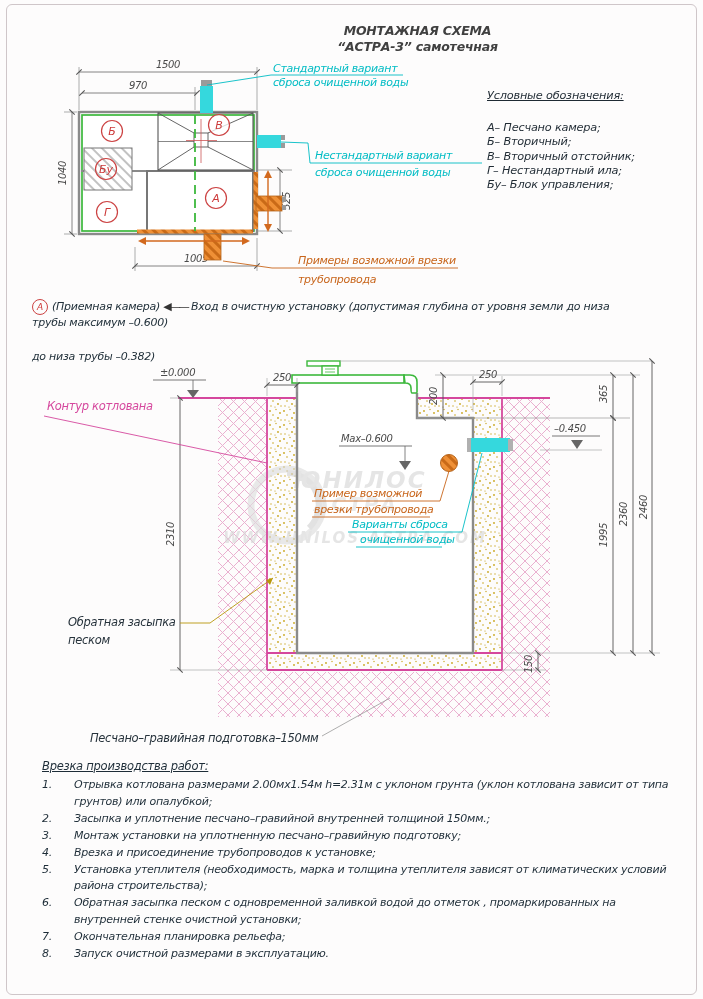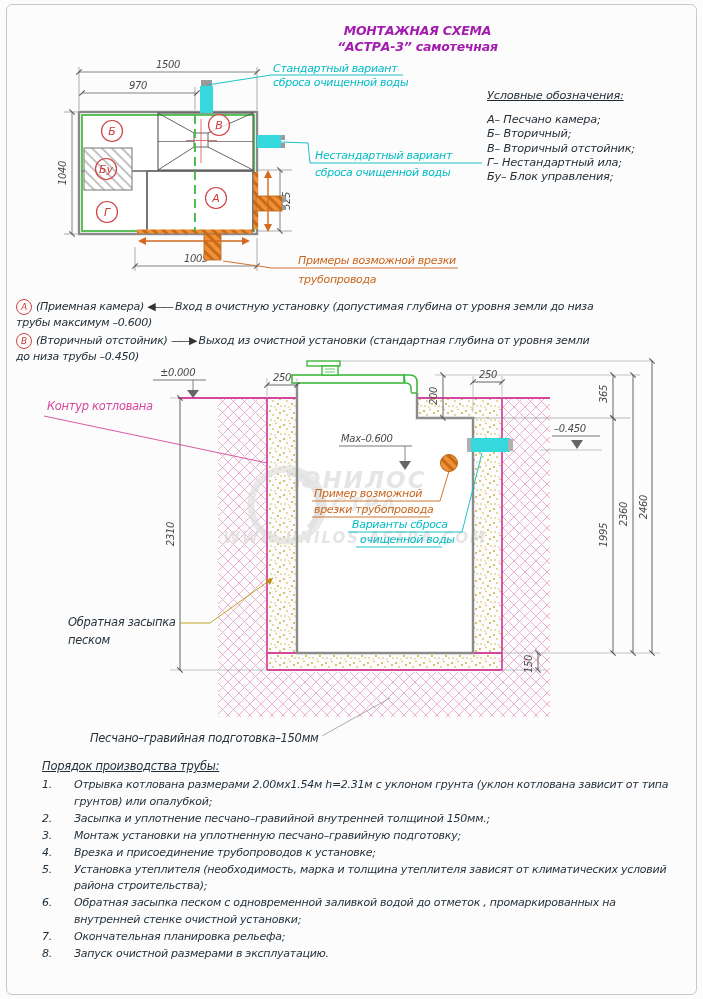--- a/index.html
+++ b/index.html
@@ -1,25 +1,25 @@
 <!DOCTYPE html>
 <html><head>
 <meta charset="utf-8">
 <style>
   html,body{margin:0;padding:0;}
   body{width:703px;height:999px;background:#fdfcfc;position:relative;overflow:hidden;
        font-family:"DejaVu Sans",sans-serif;}
   .frame{position:absolute;left:6px;top:4px;right:6px;bottom:4px;border:1px solid #cfc6c9;border-radius:6px;}
   .abs{position:absolute;}
   .title-block{left:335px;top:23px;width:165px;text-align:center;font-style:italic;font-weight:bold;
-               font-size:12.5px;color:#a21caf;line-height:16px;letter-spacing:-0.2px;}
+               font-size:12.5px;color:#404040;line-height:16px;letter-spacing:-0.2px;}
   .legend{left:487px;top:89px;font-style:italic;font-size:11.3px;color:#1f2a33;line-height:14.2px;letter-spacing:-0.2px;}
-  .legend .hd{text-decoration:underline;margin-bottom:10px;}
+  .legend .hd{text-decoration:underline;margin-bottom:18px;}
   .legend-square{display:inline-block;width:13px;height:13px;border:2px solid #3cb83c;vertical-align:-2px;margin-right:4px;}
-  .notes{left:16px;top:299px;width:664px;font-style:italic;font-size:11px;color:#21303a;letter-spacing:-0.25px;}
+  .notes{left:32px;top:299px;width:664px;font-style:italic;font-size:11px;color:#21303a;letter-spacing:-0.25px;}
   .note-line{position:absolute;left:0;white-space:nowrap;}
   .note-circle{display:inline-block;width:14px;height:14px;border:1.3px solid #cc4343;border-radius:50%;
                color:#cc3939;font-size:9px;line-height:14px;text-align:center;font-style:italic;margin-right:4px;}
   .arrowtxt{letter-spacing:-2px;font-style:normal;color:#333;}
   .worklist{left:42px;top:759px;width:648px;font-style:italic;font-size:11px;color:#1e2d38;letter-spacing:-0.25px;}
   .worklist .hd{text-decoration:underline;font-size:11.5px;margin-bottom:4px;}
   .wl-row{display:flex;line-height:16.5px;margin-bottom:0.5px;}
   .wl-num{flex:none;width:32px;}
   .wl-text{width:608px;}
   
@@ -172,26 +172,21 @@
   </g>
 </svg>
 
 <div class="abs notes" style="height:70px;">
   <div class="note-line" style="top:0">
     <span class="note-circle">А</span><span>(Приемная камера)</span>
     <span class="arrowtxt">◀——</span>
     <span>Вход в очистную установку (допустимая глубина от уровня земли до низа</span>
   </div>
   <div class="note-line" style="top:17px">трубы максимум –0.600)</div>
-  <div class="note-line" style="top:34px">
-    <span class="note-circle">В</span><span>(Вторичный отстойник)</span>
-    <span class="arrowtxt">——▶</span>
-    <span>Выход из очистной установки (стандартная глубина от уровня земли</span>
-  </div>
-  <div class="note-line" style="top:51px">до низа трубы –0.450)</div>
+  <div class="note-line" style="top:51px">до низа трубы –0.382)</div>
 </div>
 
 <svg class="abs" style="left:30px;top:352px" width="660" height="400" viewBox="0 0 660 400">
 
   <g>
     <rect x="188" y="46" width="49" height="319" fill="url(#soil)"></rect>
     <rect x="472" y="46" width="48" height="319" fill="url(#soil)"></rect>
     <rect x="237" y="320" width="235" height="45" fill="url(#soil)"></rect>
   </g>
   <g>
@@ -306,21 +301,21 @@
     <text class="bkt" x="38" y="292">песком</text>
     <polyline points="150,271 180,271 243,226" fill="none" stroke="#b8960c" stroke-width="0.9"></polyline>
     <polygon points="243,226 236,228 240,233" fill="#b8960c"></polygon>
 
     <text class="bkt" x="60" y="390">Песчано–гравийная подготовка–150мм</text>
     <line x1="292" y1="384" x2="360" y2="346" stroke="#999" stroke-width="0.8"></line>
   </g>
 </svg>
 
 <div class="abs worklist">
-  <div class="hd">Порядок производства трубы:</div>
+  <div class="hd">Врезка производства работ:</div>
   <div class="wl-row">
       <span class="wl-num">1.</span>
       <span class="wl-text">Отрывка котлована размерами 2.00мх1.54м h=2.31м с уклоном грунта (уклон котлована зависит от типа грунтов) или опалубкой;</span>
     </div>
   <div class="wl-row">
       <span class="wl-num">2.</span>
       <span class="wl-text">Засыпка и уплотнение песчано–гравийной внутренней толщиной 150мм.;</span>
     </div>
   <div class="wl-row">
       <span class="wl-num">3.</span>

